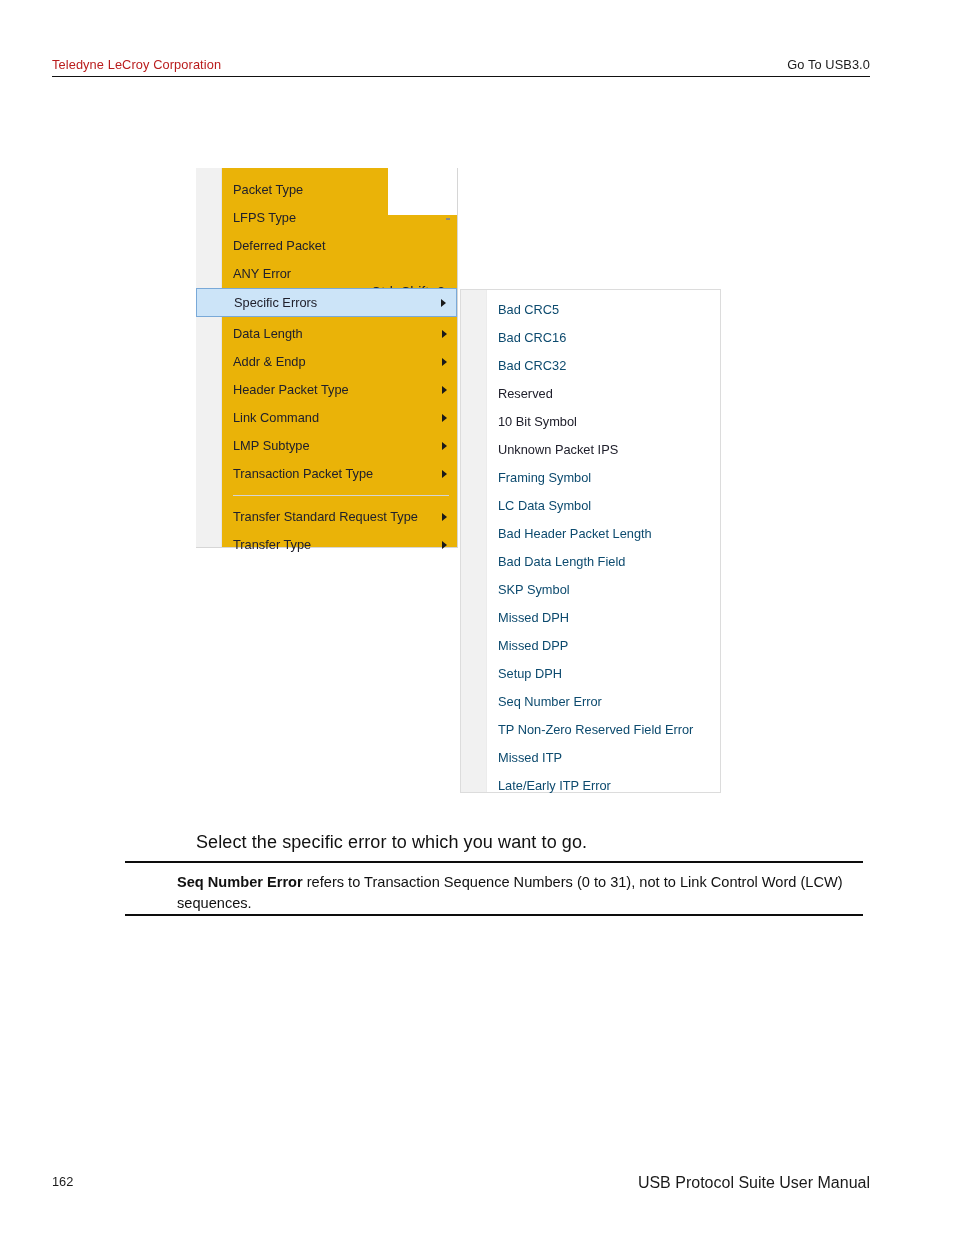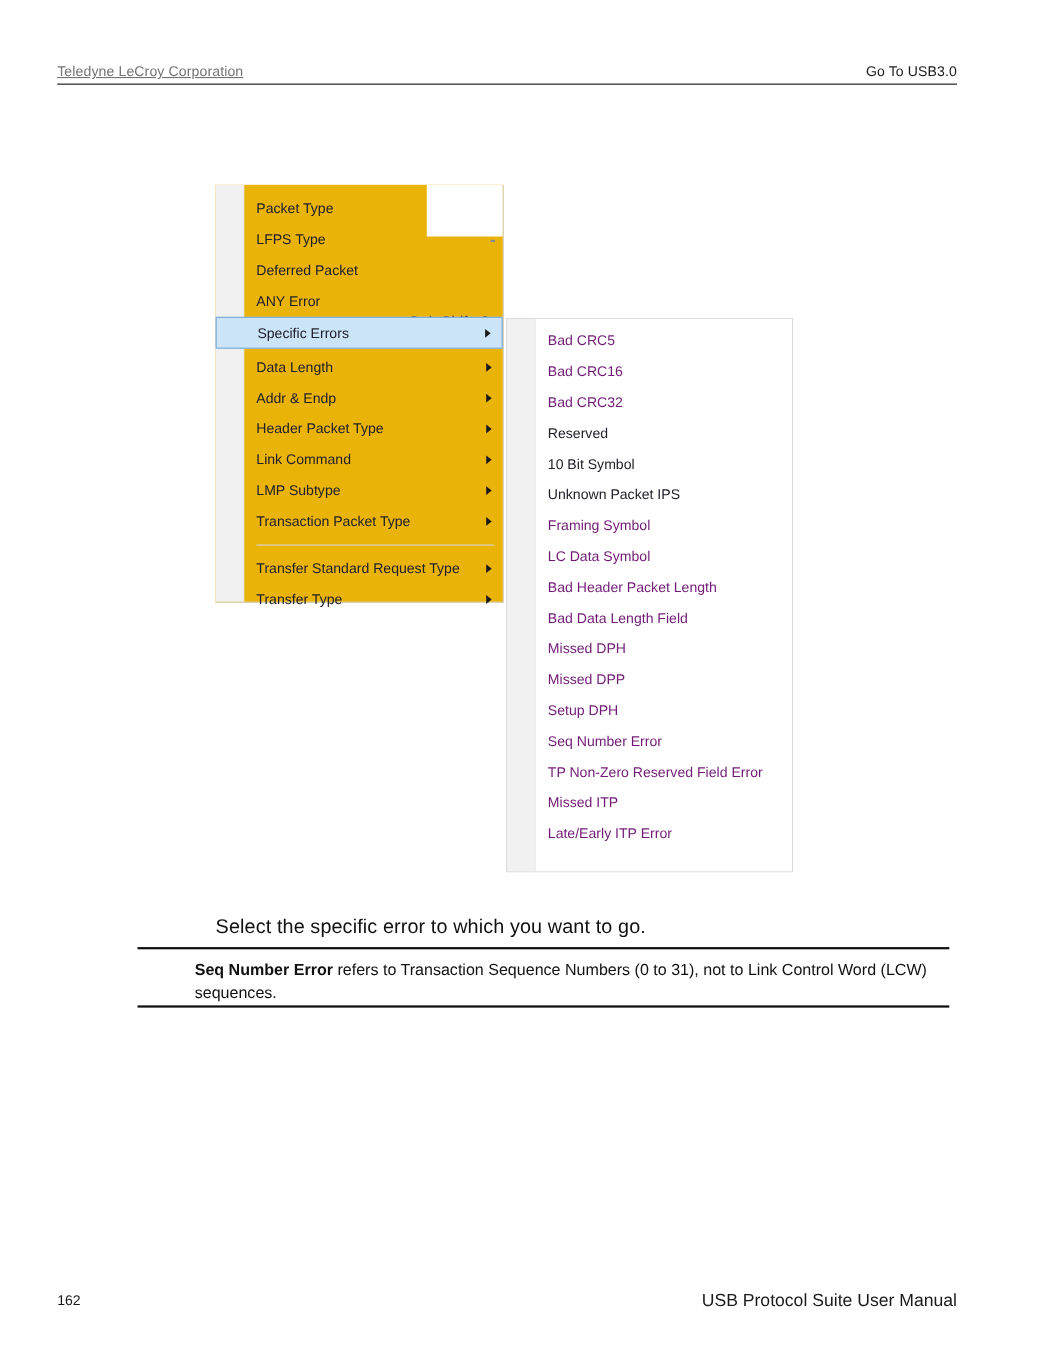--- a/index.html
+++ b/index.html
@@ -28,24 +28,23 @@
     top: 50px;
     width: 818px;
     height: 26px;
     border-bottom: 1.6px solid #111111;
   }
   .page-header .hdr-left {
     position: absolute;
     left: 0;
     bottom: 4px;
     font-size: 12.8px;
-    color: #737373;
+    color: #b91c1c;
     letter-spacing: 0.1px;
     white-space: nowrap;
-    text-decoration: underline;
   }
   .page-header .hdr-right {
     position: absolute;
     right: 0;
     bottom: 4px;
     font-size: 12.8px;
     color: #1a1a1a;
     letter-spacing: 0.1px;
     white-space: nowrap;
   }
@@ -113,21 +112,21 @@
     height: 28px;
     line-height: 28px;
     padding-left: 11px;
     padding-right: 26px;
     font-size: 12.8px;
     color: #20202c;
     white-space: nowrap;
     box-sizing: border-box;
   }
   .menu-item.disabled {
-    color: #701a75;
+    color: #0c4a6e;
   }
   .menu-item .shortcut {
     position: absolute;
     right: 12px;
     top: 18px;
     font-size: 14px;
     color: #20202c;
   }
   .menu-item .arrow {
     position: absolute;
@@ -291,20 +290,21 @@
           <div class="menu-item disabled"><span>Bad CRC5</span></div>
           <div class="menu-item disabled"><span>Bad CRC16</span></div>
           <div class="menu-item disabled"><span>Bad CRC32</span></div>
           <div class="menu-item"><span>Reserved</span></div>
           <div class="menu-item"><span>10 Bit Symbol</span></div>
           <div class="menu-item"><span>Unknown Packet IPS</span></div>
           <div class="menu-item disabled"><span>Framing Symbol</span></div>
           <div class="menu-item disabled"><span>LC Data Symbol</span></div>
           <div class="menu-item disabled"><span>Bad Header Packet Length</span></div>
           <div class="menu-item disabled"><span>Bad Data Length Field</span></div>
+          <div class="menu-item disabled"><span>SKP Symbol</span></div>
           <div class="menu-item disabled"><span>Missed DPH</span></div>
           <div class="menu-item disabled"><span>Missed DPP</span></div>
           <div class="menu-item disabled"><span>Setup DPH</span></div>
           <div class="menu-item disabled"><span>Seq Number Error</span></div>
           <div class="menu-item disabled"><span>TP Non-Zero Reserved Field Error</span></div>
           <div class="menu-item disabled"><span>Missed ITP</span></div>
           <div class="menu-item disabled"><span>Late/Early ITP Error</span></div>
         </div>
     </div>
 

